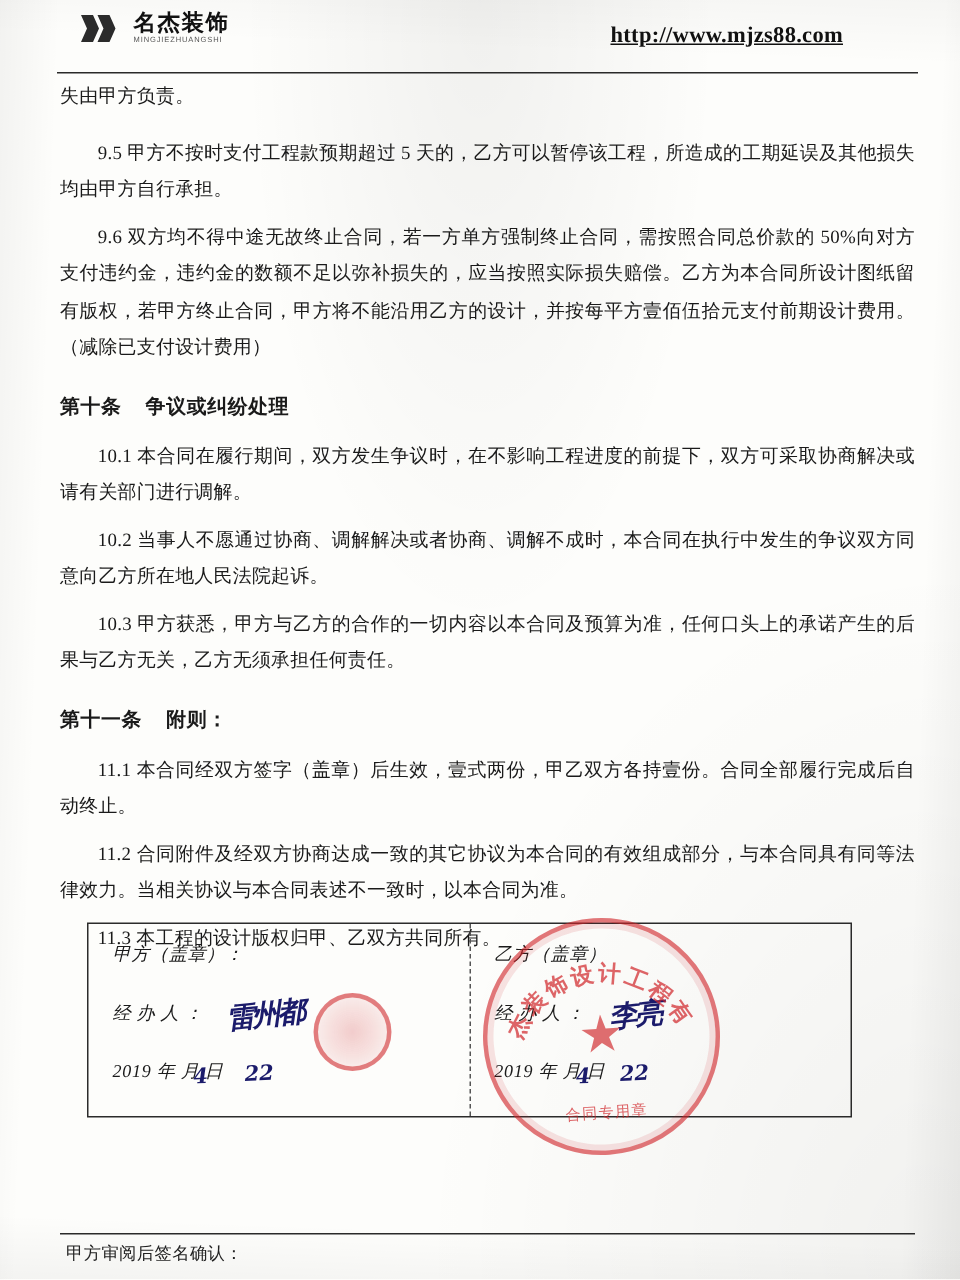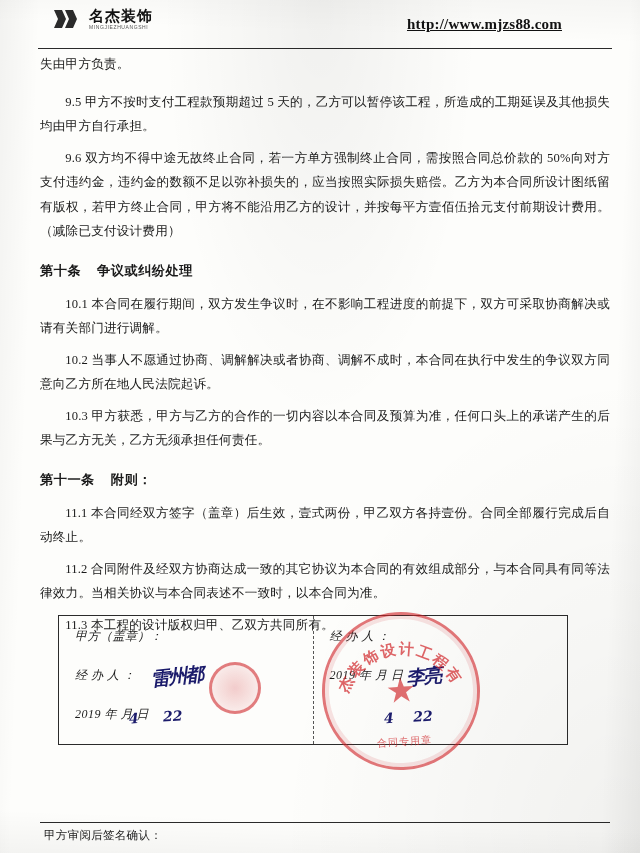--- a/index.html
+++ b/index.html
@@ -278,20 +278,21 @@
   <div class="sig-box">
     <div class="sig-half left">
       <div class="sig-line">甲方（盖章）：</div>
       <div class="sig-line">经 办 人 ：</div>
       <div class="sig-line date">2019 年      月      日</div>
       <div class="handwrite hw-a-name">雷州都</div>
       <div class="handwrite hw-a-date">4&nbsp;&nbsp;&nbsp;&nbsp;&nbsp;22</div>
       <div class="stamp-small"></div>
     </div>
     <div class="sig-half right">
+      <div class="sig-line">乙方（盖章）</div>
       <div class="sig-line">经 办 人 ：</div>
       <div class="sig-line date">2019 年      月      日</div>
       <div class="handwrite hw-b-name">李亮</div>
       <div class="handwrite hw-b-date">4&nbsp;&nbsp;&nbsp;&nbsp;22</div>
     </div>
   </div>
 
   <div class="stamp-big">
     <svg class="ring-text" viewBox="0 0 152 152">
       <defs>

